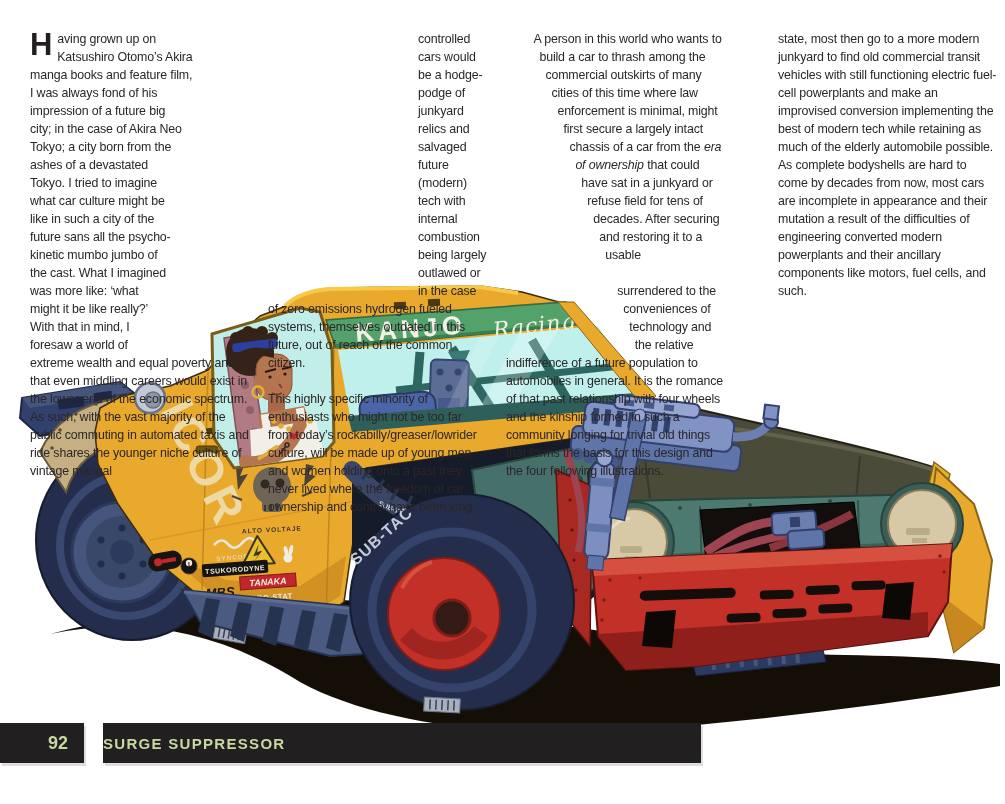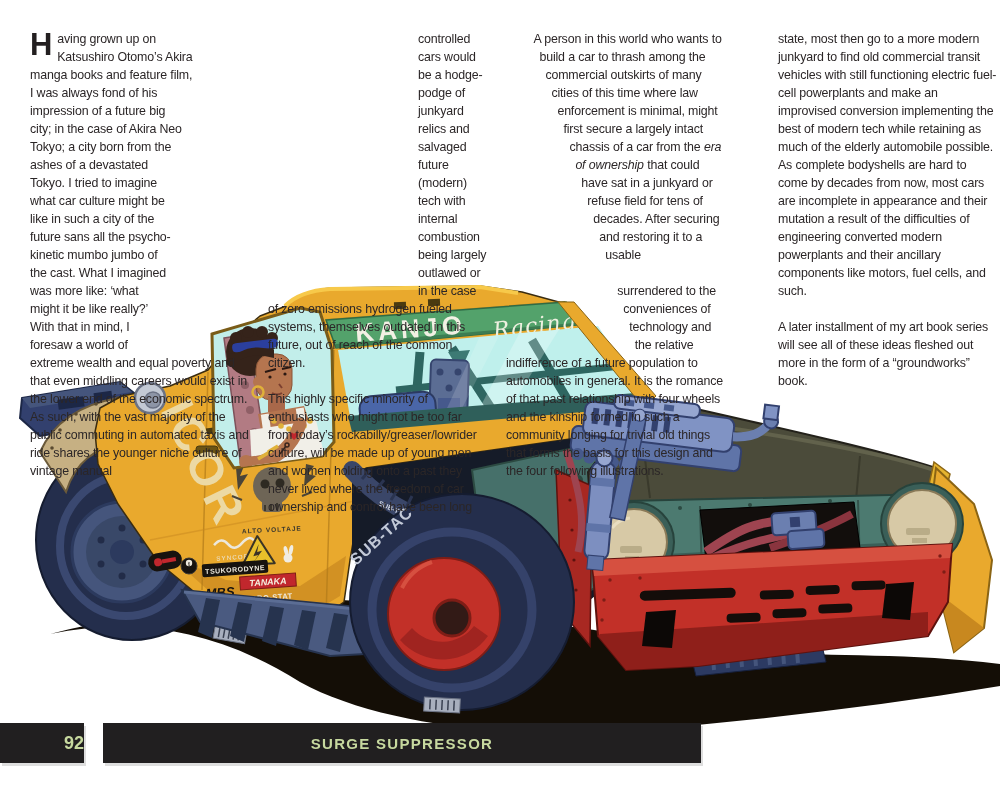--- a/index.html
+++ b/index.html
@@ -26,25 +26,25 @@
         shape-outside:polygon(45% 0,100% 0,100% 100%,0 100%)}
   .cut2{float:left;width:150px;height:22px;margin-top:248px}
   .cut3{float:left;width:134px;height:56px;margin-top:266px;
         shape-outside:polygon(0 0,16% 0,96% 100%,0 100%)}
   
   .art{position:absolute;left:0;top:0;width:1005px;height:804px;z-index:1}
   
   .footer-page{
     position:absolute;left:0;top:723px;width:84px;height:40px;background:#211f20;
     color:#c7d99f;display:flex;align-items:center;justify-content:flex-end;
-    box-sizing:border-box;font-weight:bold;font-size:18px;z-index:3;
+    padding-right:16px;box-sizing:border-box;font-weight:bold;font-size:18px;z-index:3;
     box-shadow:2px 3px 0 rgba(160,160,160,.35)}
   .footer-bar{
     position:absolute;left:103px;top:723px;width:598px;height:40px;background:#211f20;
-    color:#c7d99f;display:flex;align-items:center;justify-content:center;
+    color:#c7d99f;display:flex;align-items:center;
     font-weight:bold;font-size:15px;letter-spacing:1.3px;z-index:3;
     box-shadow:2px 3px 0 rgba(160,160,160,.35)}
 </style>
 </head>
 <body>
 
 <div class="cols">
   <div class="col" data-col="0">
       <span class="cut cut1"></span>
       <p><span class="dropcap">H</span>aving grown up on Katsushiro Otomo’s Akira manga books and feature film, I was always fond of his impression of a future big city; in the case of Akira Neo Tokyo; a city born from the ashes of a devastated Tokyo. I tried to imagine what car culture might be like in such a city of the future sans all the psycho-kinetic mumbo jumbo of the cast. What I imagined was more like: ‘what might it be like really?’ With that in mind, I foresaw a world of extreme wealth and equal poverty and that even middling careers would exist in the lower end of the economic spectrum. As such, with the vast majority of the public commuting in automated taxis and ride shares the younger niche culture of vintage manual</p>
@@ -54,21 +54,20 @@
       <p>controlled cars would be a hodge-podge of junkyard relics and salvaged future (modern) tech with internal combustion being largely outlawed or in the case of zero emissions hydrogen fueled systems, themselves outdated in this future, out of reach of the common citizen.</p>
       <p>This highly specific minority of enthusiasts who might not be too far from today’s rockabilly/greaser/lowrider culture, will be made up of young men and women holding onto a past they never lived where the freedom of car ownership and control have been long</p>
     </div>
   <div class="col" data-col="2">
       <span class="cut cut3"></span>
       <p>A person in this world who wants to build a car to thrash among the commercial outskirts of many cities of this time where law enforcement is minimal, might first secure a largely intact chassis of a car from the <em>era of ownership</em> that could have sat in a junkyard or refuse field for tens of decades. After securing and restoring it to a usable</p>
       <p>surrendered to the conveniences of technology and the relative indifference of a future population to automobiles in general. It is the romance of that past relationship with four wheels and the kinship formed in such a community longing for trivial old things that forms the basis for this design and the four following illustrations.</p>
     </div>
   <div class="col" data-col="3">
       <p>state, most then go to a more modern junkyard to find old commercial transit vehicles with still functioning electric fuel-cell powerplants and make an improvised conversion implementing the best of modern tech while retaining as much of the elderly automobile possible. As complete bodyshells are hard to come by decades from now, most cars are incomplete in appearance and their mutation a result of the difficulties of engineering converted modern powerplants and their ancillary components like motors, fuel cells, and such.</p>
-      <p>A later installment of my art book series will see all of these ideas fleshed out more in the form of a “groundworks” book.</p>
     </div>
 </div>
 
 <svg class="art" viewBox="0 0 1005 804">
   <defs>
     <clipPath id="ws">
         <polygon points="338,350 598,326 646,398 352,428"></polygon>
       </clipPath>
     <clipPath id="sw">
         <polygon points="212,334 300,308 320,312 332,350 334,442 322,456 234,468 214,438"></polygon>

